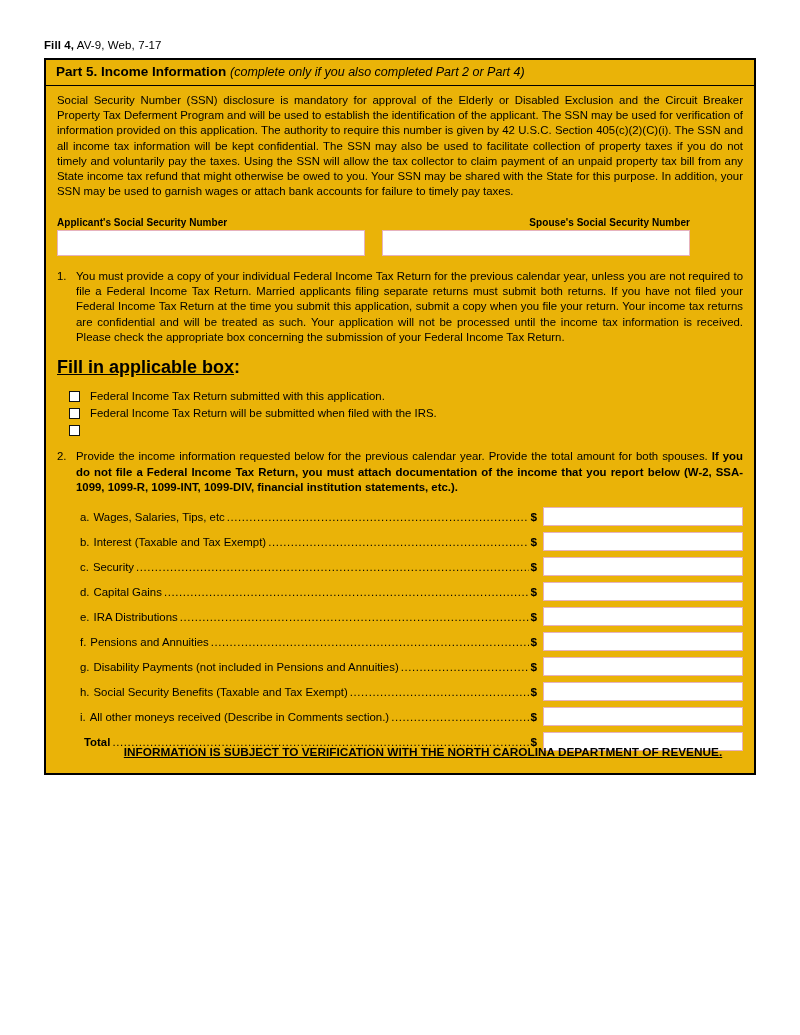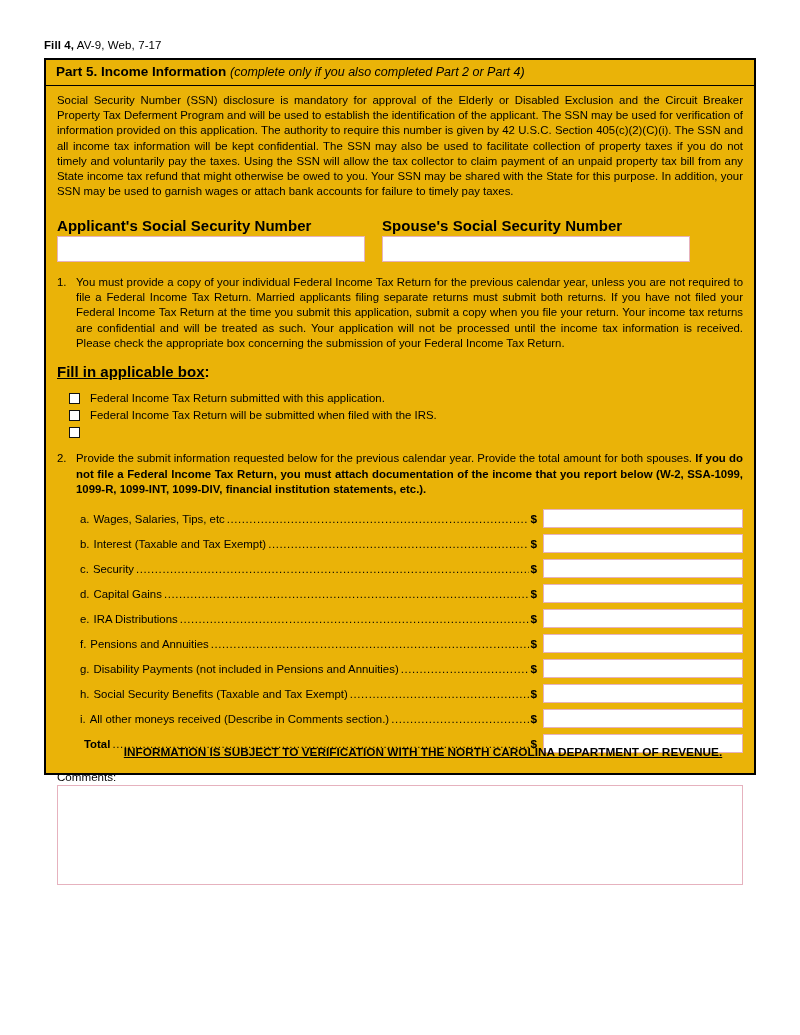--- a/index.html
+++ b/index.html
@@ -69,23 +69,23 @@
     text-align: justify;
     margin: 0;
   }
 
   
   .ssn-row {
     display: flex;
     margin-top: 17px;
   }
   .ssn-field { width: 308px; }
-  .ssn-field.second { margin-left: 17px; }
+  .ssn-field.second { margin-left: 17px; text-align: right; }
   .ssn-label {
-    font-size: 15px;
+    font-size: 10px;
     font-weight: bold;
     letter-spacing: 0.05px;
     margin-bottom: 2px;
     white-space: nowrap;
   }
   .ssn-input {
     height: 26px;
     border: 1.5px solid #e6b2be;
     background: #ffffff;
     box-sizing: border-box;
@@ -111,21 +111,21 @@
     text-align: left;
   }
   .num-item .body {
     flex: 1 1 auto;
     text-align: justify;
   }
   .num-item .body b { font-weight: bold; }
 
   .fill-heading {
     margin-top: 12px;
-    font-size: 15px;
+    font-size: 18px;
     font-weight: bold;
   }
   .fill-heading .u { text-decoration: underline; }
 
   
   .check-list { margin-top: 7px; }
   .check-row {
     display: flex;
     align-items: flex-end;
     height: 17px;
@@ -272,21 +272,21 @@
           <span class="checkbox"></span>
           <span class="check-label">Federal Income Tax Return will be submitted when filed with the IRS.</span>
         </div>
         <div class="check-row">
           <span class="checkbox"></span>
         </div>
       </div>
 
       <div class="num-item">
         <div class="marker">2.</div>
-        <div class="body"><span>Provide the submit information requested below for the previous calendar year.  Provide the total amount for both spouses.  </span><b>If you do not file a Federal Income Tax Return, you must attach documentation of the income that you report below (W-2, SSA-1099, 1099-R, 1099-INT, 1099-DIV, financial institution statements, etc.).</b></div>
+        <div class="body"><span>Provide the income information requested below for the previous calendar year.  Provide the total amount for both spouses.  </span><b>If you do not file a Federal Income Tax Return, you must attach documentation of the income that you report below (W-2, SSA-1099, 1099-R, 1099-INT, 1099-DIV, financial institution statements, etc.).</b></div>
       </div>
 
       <div class="income-list">
 
         <div class="income-row">
           <div class="income-left">
             <span class="il-marker">a.</span>
             <span class="il-text">Wages, Salaries, Tips, etc</span>
             <span class="il-leader">.....................................................................................................................................................</span>
             <span class="il-dollar">$</span>
@@ -378,24 +378,20 @@
           <div class="income-left">
             <span class="il-text">Total</span>
             <span class="il-leader">.....................................................................................................................................................</span>
             <span class="il-dollar">$</span>
           </div>
           <div class="income-input"></div>
         </div>
 
       </div>
 
-      <div class="comments-wrap">
-        <div class="comments-label">Comments:</div>
-        <div class="comments-box"></div>
-      </div>
 
     </div>
 
     <div class="form-footer">
       <span class="u">INFORMATION IS SUBJECT TO VERIFICATION WITH THE NORTH CAROLINA DEPARTMENT OF REVENUE.</span>
     </div>
 
   </div>
 </div>
 

